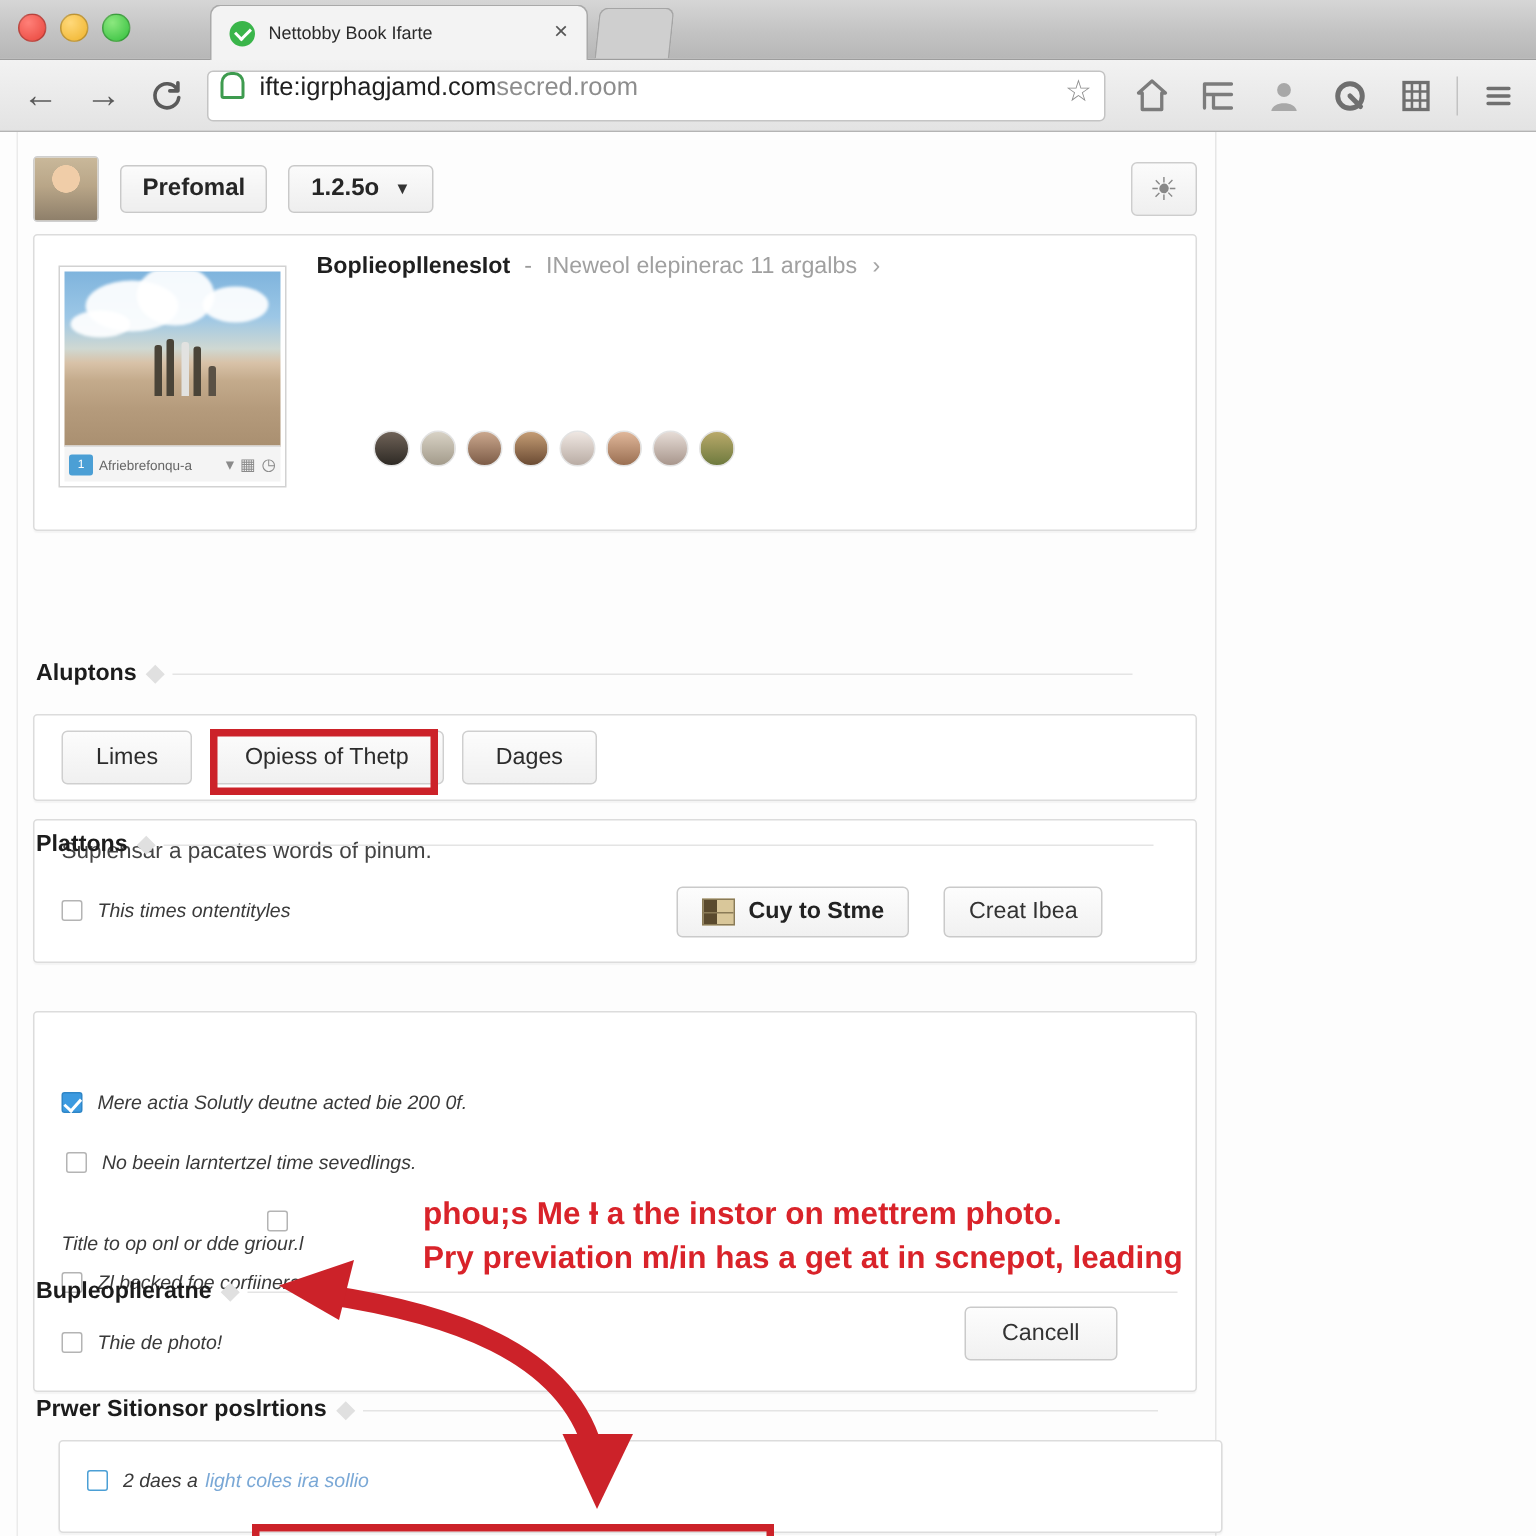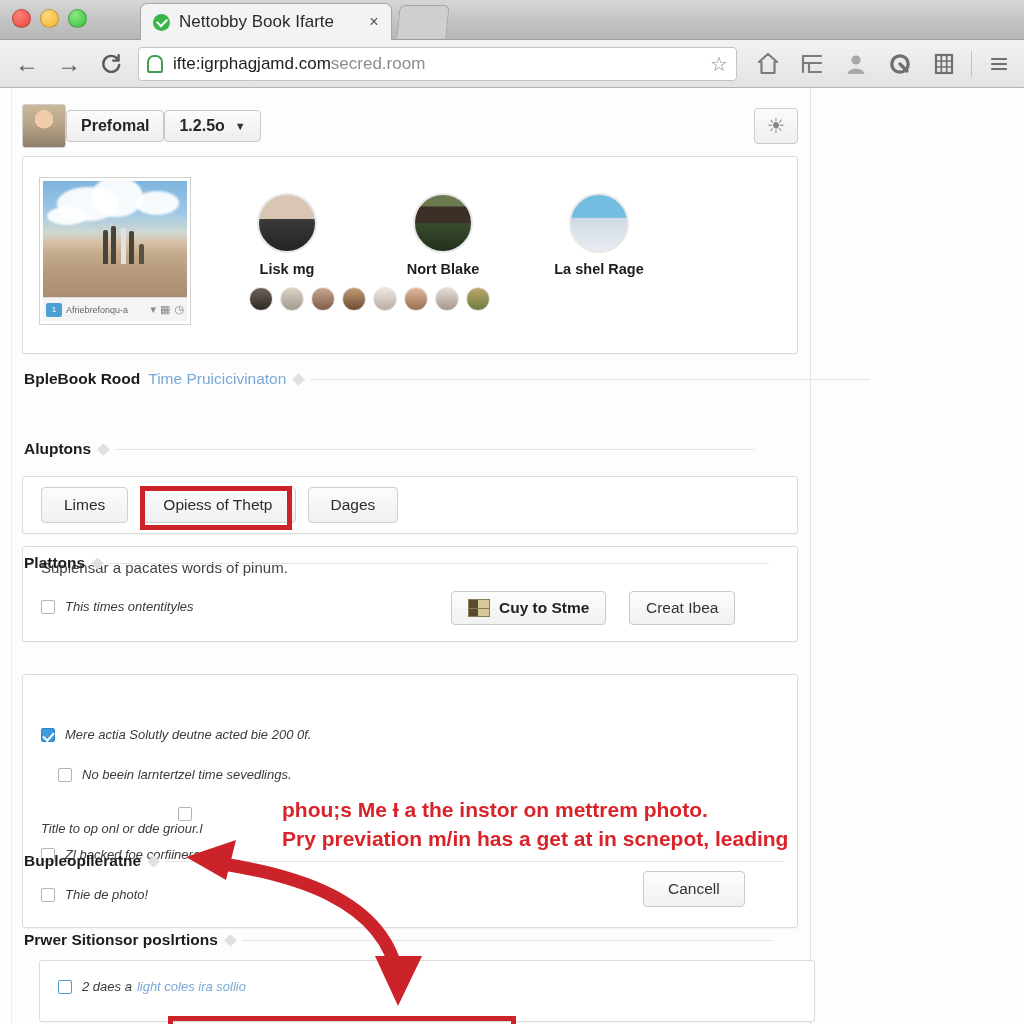--- a/index.html
+++ b/index.html
@@ -66,21 +66,21 @@
     position: absolute;
     left: 4px; top: 4px;
     width: 8px; height: 5px;
     border-left: 2px solid #fff;
     border-bottom: 2px solid #fff;
     transform: rotate(-45deg);
   }
   .tab-title {
     flex: 1;
     margin-left: 9px;
-    font-size: 17px;
+    font-size: 12px;
     color: #2b2b2b;
     white-space: nowrap;
     overflow: hidden;
   }
   .tab-close {
     font-size: 16px;
     color: #555;
     width: 18px;
     text-align: center;
     cursor: pointer;
@@ -116,21 +116,21 @@
   .navbtn.first { margin-left: 6px; }
 
   .omnibox {
     flex: 1;
     height: 34px;
     margin: 0 10px 0 6px;
     background: #fff;
     border: 1px solid #c4c4c4;
     border-radius: 4px;
     display: flex;
-    align-items: center;
+    align-items: flex-start;
     padding: 0 8px;
   }
   .ssl-icon {
     width: 16px; height: 18px;
     flex: 0 0 auto;
     border: 2px solid #3e9b4f;
     border-radius: 7px 7px 2px 2px;
     margin-right: 10px;
   }
   .url { font-size: 17px; color: #202020; white-space: nowrap; }
@@ -184,20 +184,21 @@
   .user-avatar {
     width: 44px; height: 44px;
     border-radius: 3px;
     background:
       radial-gradient(circle at 50% 34%, #f0cda8 0 26%, rgba(240,205,168,0) 27%),
       linear-gradient(to bottom, #c9b89a 0%, #b9a688 45%, #8e7f6a 100%);
     flex: 0 0 auto;
     border: 1px solid #cfcfcf;
   }
   .pill {
+    margin-left: 14px;
     height: 32px;
     padding: 0 14px;
     background: linear-gradient(to bottom, #fbfbfb, #eeeeee);
     border: 1px solid #c9c9c9;
     border-radius: 4px;
     display: flex;
     align-items: center;
     font-size: 16px;
     color: #262626;
     font-weight: bold;
@@ -573,20 +574,26 @@
       <div class="pill">
         <span>1.2.5o</span>
         <span class="caret">▼</span>
       </div>
       <div class="sun-btn">
         <span>☀</span>
       </div>
     </div>
 
     <div class="card people-card">
+      <div class="breadcrumb">
+        <span class="bold">BoplieopllenesIot</span>
+        <span class="sep">-</span>
+        <span class="muted">INeweol elepinerac 11 argalbs</span>
+        <span class="chev">›</span>
+      </div>
 
       <div class="photo-thumb">
         <div class="photo-inner">
           <div class="cloud" style="left:14px;  top:6px;  width:62px; height:34px;"></div>
           <div class="cloud" style="left:48px;  top:-4px; width:52px; height:40px;"></div>
           <div class="cloud" style="left:92px;  top:10px; width:44px; height:24px;"></div>
           <div class="cloud" style="left:4px;   top:26px; width:40px; height:18px;"></div>
           <div class="fig" style="left:60px; height:34px;"></div>
           <div class="fig" style="left:68px; height:38px;"></div>
           <div class="fig" style="left:78px; height:36px; background:#e2e2e0;"></div>
@@ -595,53 +602,33 @@
         </div>
         <div class="photo-caption">
           <div class="cap-badge">1</div>
           <div class="cap-text">Afriebrefonqu-a</div>
           <div class="cap-icon">▾</div>
           <div class="cap-icon">▦</div>
           <div class="cap-icon">◷</div>
         </div>
       </div>
 
-      <div class="people-row">
-        <div class="person">
-          <div class="face a"></div>
-          <div class="pname">Lisk mg</div>
-        </div>
-        <div class="person">
-          <div class="face b"></div>
-          <div class="pname">Nort Blake</div>
-        </div>
-        <div class="person">
-          <div class="face c"></div>
-          <div class="pname">La shel Rage</div>
-        </div>
-      </div>
 
       <div class="mini-row">
         <div class="mini" style="background:linear-gradient(#6f6257,#2e2a25);"></div>
         <div class="mini" style="background:linear-gradient(#d8d2c5,#a39b8b);"></div>
         <div class="mini" style="background:linear-gradient(#caa78d,#7d5c47);"></div>
         <div class="mini" style="background:linear-gradient(#c49c74,#6b4b33);"></div>
         <div class="mini" style="background:linear-gradient(#efe7e2,#b9aca4);"></div>
         <div class="mini" style="background:linear-gradient(#e0b79a,#9a6f52);"></div>
         <div class="mini" style="background:linear-gradient(#e6dcd6,#a8968c);"></div>
         <div class="mini" style="background:linear-gradient(#b9a96a,#6e7a3e);"></div>
       </div>
     </div>
 
-    <div class="sec-head" style="left:24px; top:282px;">
-      <span>BpleBook Rood</span>
-      <span class="link">Time Pruicicivinaton</span>
-      <span class="diamond"></span>
-      <span class="rule"></span>
-    </div>
 
     <div class="card tabs-card">
       <div class="tabs-row">
         <div class="tbtn">
           <span>Limes</span>
         </div>
         <div class="tbtn">
           <span>Opiess of Thetp</span>
         </div>
         <div class="tbtn">
@@ -676,21 +663,21 @@
       <span class="diamond"></span>
       <span class="rule" style="width:660px;"></span>
     </div>
 
     <div class="card plat-card">
 
       <div class="cb-row" style="left:18px; top:52px;">
         <span class="cbox checked"></span>
         <span>Mere actia Solutly deutne acted bie 200 0f.</span>
       </div>
-      <div class="cb-row" style="left:18px; top:92px;padding-left:17px;">
+      <div class="cb-row" style="left:4px; top:92px;padding-left:17px;">
         <span class="cbox"></span>
         <span>No beein larntertzel time sevedlings.</span>
       </div>
       <div class="cb-row" style="left:18px; top:132px;flex-direction:column;">
         <span class="cbox"></span>
         <span>Title to op onl or dde griour.l</span>
       </div>
       <div class="cb-row" style="left:18px; top:172px;">
         <span class="cbox"></span>
         <span>Zl backed foe corfiinerae</span>

